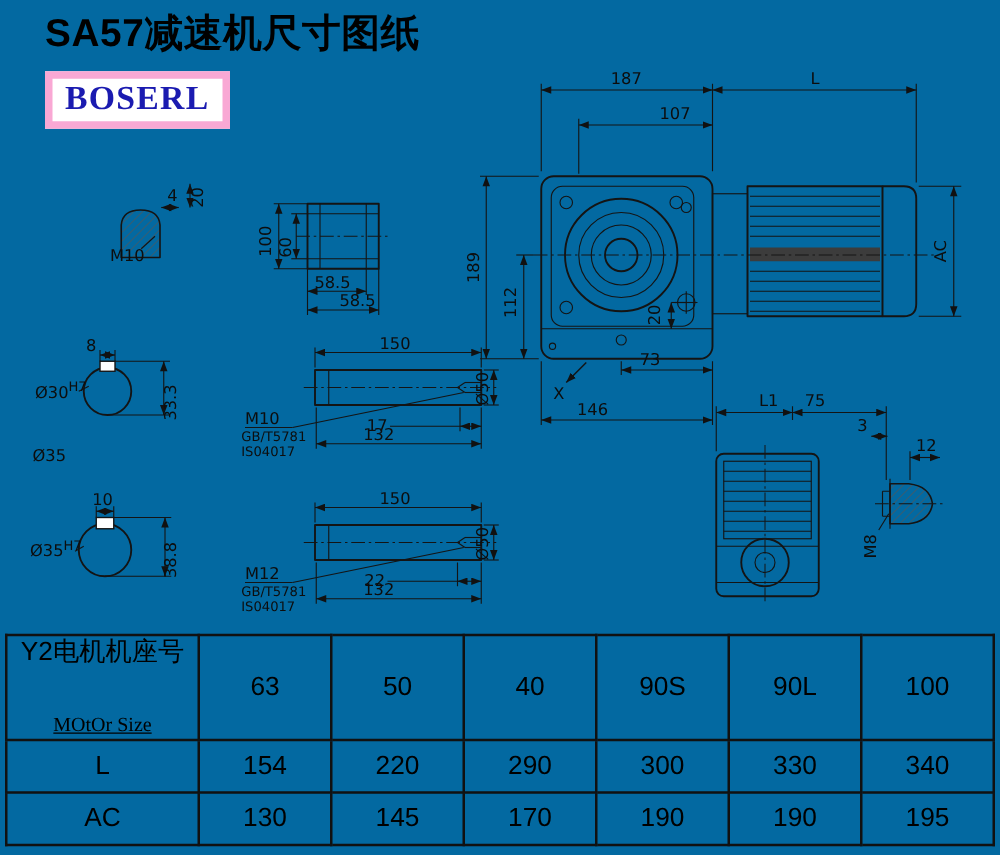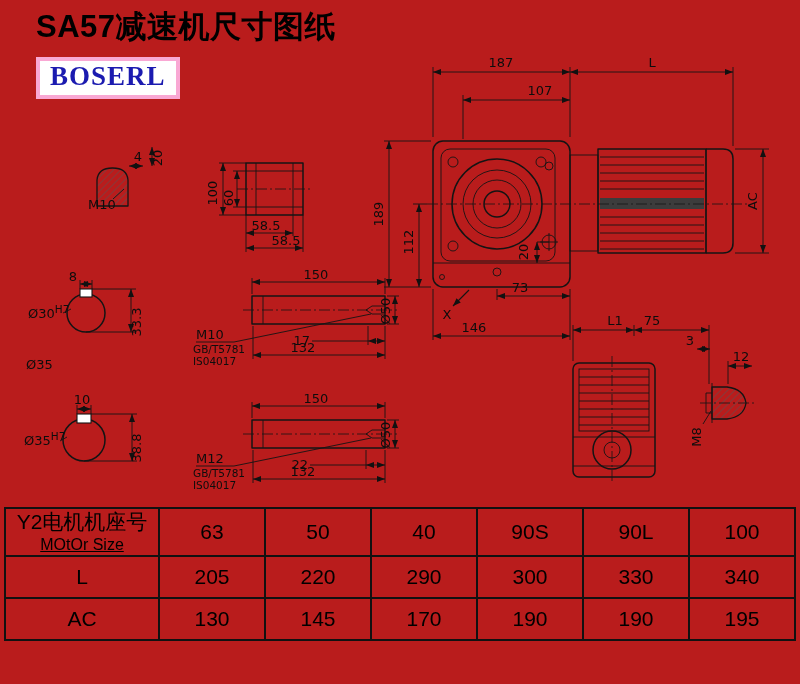--- a/index.html
+++ b/index.html
@@ -1,40 +1,40 @@
 <!DOCTYPE html>
 <html><head>
 <meta charset="utf-8">
 <style>
   html,body{margin:0;padding:0;background:#fff;}
-  .page{position:relative;width:800px;height:684px;background:#b91c1c;overflow:hidden;
+  .page{position:relative;width:800px;height:684px;background:#0369a1;overflow:hidden;
         font-family:"Liberation Sans","DejaVu Sans",sans-serif;color:#000;}
   .title{position:absolute;left:36px;top:6px;font-size:31px;font-weight:700;letter-spacing:.5px;}
-  .logo{position:absolute;left:36px;top:57px;border:4px solid #f9a8d4;padding:0px 10px 3px;
+  .logo{position:absolute;left:36px;top:57px;border:6px solid #f9a8d4;padding:0px 10px 3px;
         font-family:"Liberation Serif","DejaVu Serif",serif;font-weight:700;font-size:27px;
         color:#1b1bb0;letter-spacing:1px;background:#fff;}
   svg.drawing{position:absolute;left:0;top:0;}
   svg text{font-family:"DejaVu Sans","Liberation Sans",sans-serif;font-size:13px;fill:#0d0d0d;}
   .ts{font-size:10.5px;}
   .tm{text-anchor:middle;}
   .te{text-anchor:end;}
   .o{fill:none;stroke:#141414;stroke-width:1.5;stroke-linejoin:round;}
   .i{fill:none;stroke:#141414;stroke-width:0.9;}
   .d{fill:none;stroke:#141414;stroke-width:0.9;marker-start:url(#as);marker-end:url(#ae);}
   .dx{fill:none;stroke:#141414;stroke-width:1.1;marker-end:url(#ae);}
   .cl{fill:none;stroke:#141414;stroke-width:0.8;stroke-dasharray:11 3 2 3;}
   .hf{fill:url(#hatch);stroke:#141414;stroke-width:1.3;stroke-linejoin:round;}
   .wf{fill:#fff;stroke:#141414;stroke-width:1.1;}
   table.spec{position:absolute;left:4px;top:507px;width:792px;border-collapse:collapse;table-layout:fixed;}
   table.spec td{border:2px solid #111;text-align:center;vertical-align:middle;
                 font-size:21px;padding:0;}
   table.spec tr{height:42px;}
   table.spec tr.r-head{height:32px;}
   td.first{font-size:17px;line-height:1.25;}
-  .en{font-family:Liberation Sans, sans-serif;font-size:16px;text-decoration:underline;}
+  .en{font-family:Liberation Serif, serif;font-size:16px;text-decoration:underline;margin-top:36px;}
   td.rowlab{font-size:20px;}
 </style>
 </head>
 <body>
 
 <div class="page">
 
   <div class="title">SA57减速机尺寸图纸</div>
   <div class="logo">BOSERL</div>
 
@@ -311,21 +311,21 @@
         </td>
         <td>63</td>
         <td>50</td>
         <td>40</td>
         <td>90S</td>
         <td>90L</td>
         <td>100</td>
       </tr>
       <tr>
         <td class="rowlab">L</td>
-        <td>205</td>
+        <td>154</td>
         <td>220</td>
         <td>290</td>
         <td>300</td>
         <td>330</td>
         <td>340</td>
       </tr>
       <tr>
         <td class="rowlab">AC</td>
         <td>130</td>
         <td>145</td>

